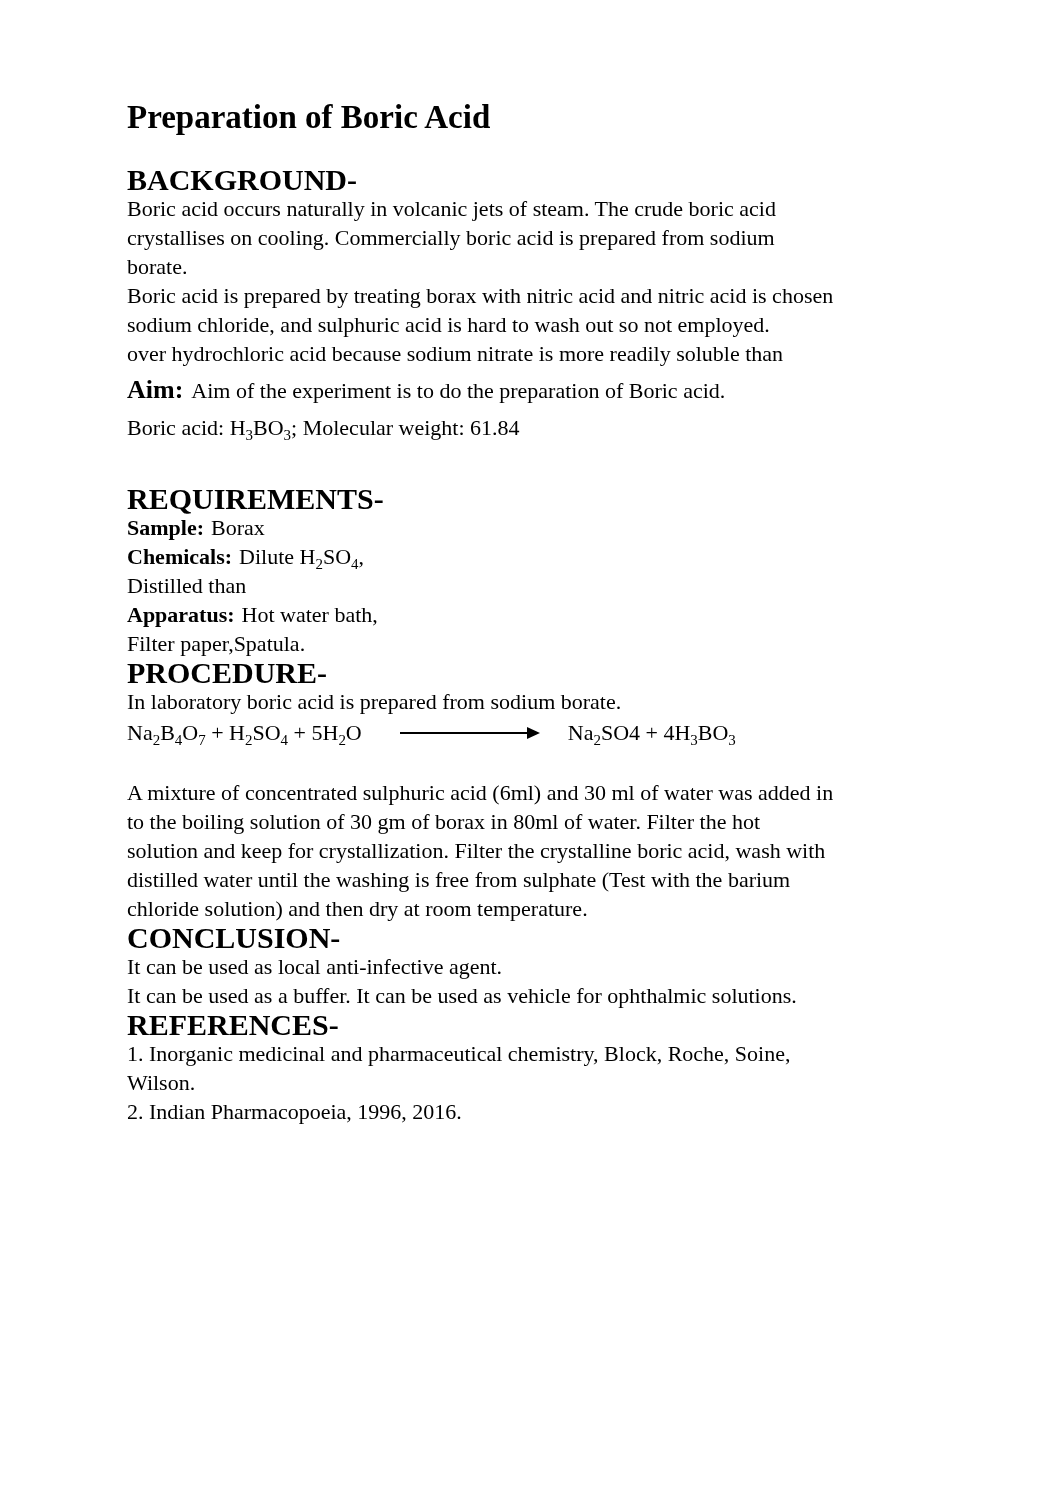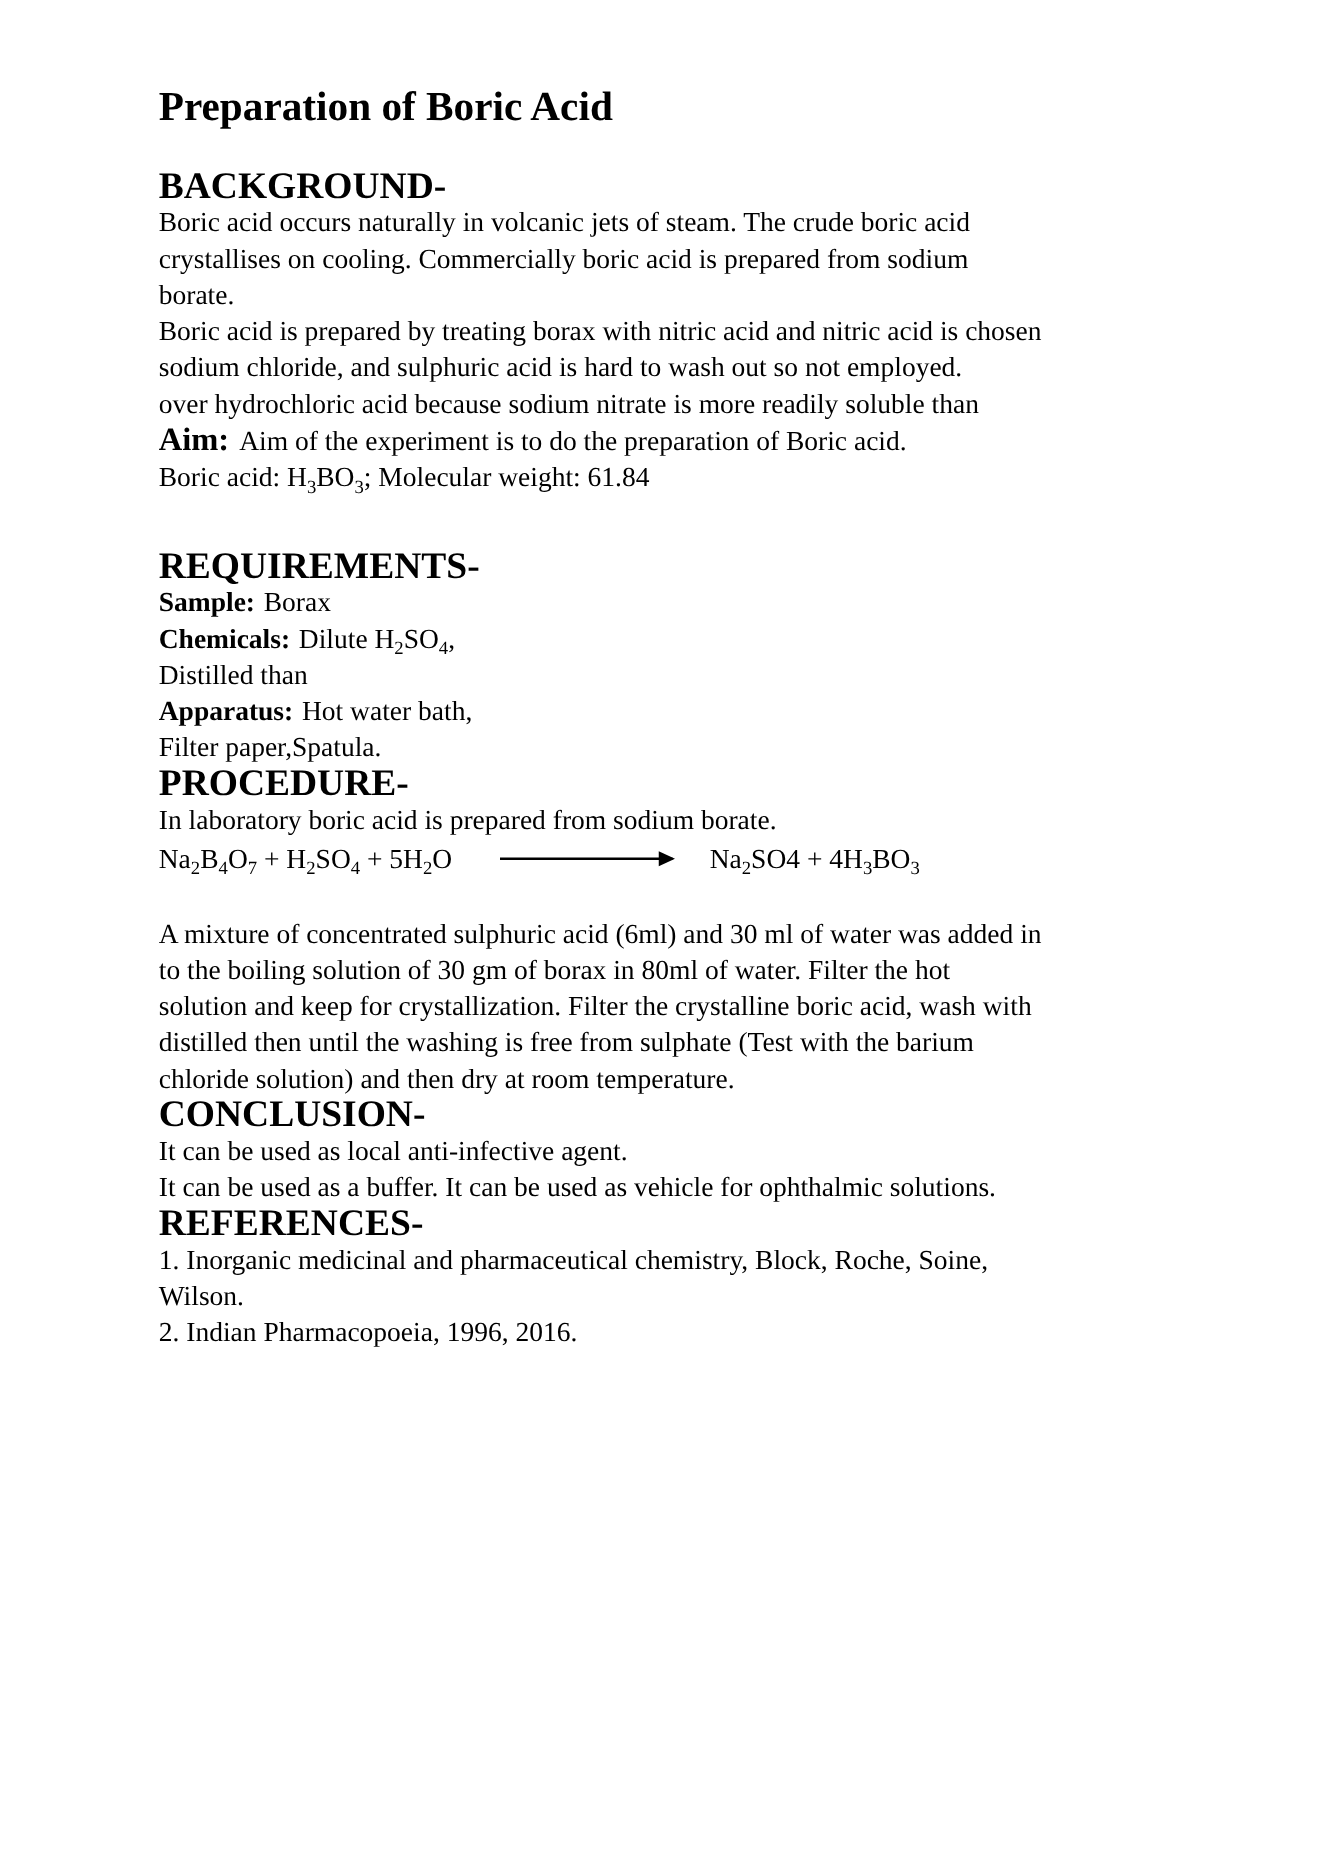--- a/index.html
+++ b/index.html
@@ -11,21 +11,21 @@
     width: 1058px;
     height: 1497px;
     color: #000000;
     font-family: "Liberation Serif", "DejaVu Serif", serif;
     overflow: hidden;
   }
   .page {
     box-sizing: border-box;
     width: 1058px;
     height: 1271px;
-    padding: 68px 120px 0 127px;
+    padding: 99px 120px 0 127px;
   }
   .title {
     font-size: 33px;
     line-height: 36px;
     font-weight: bold;
     margin: 0 0 30px 0;
     white-space: nowrap;
   }
   .heading {
     font-size: 30px;
@@ -40,21 +40,21 @@
   .line {
     font-size: 22px;
     line-height: 29px;
     white-space: nowrap;
   }
   .label {
     font-weight: bold;
     margin-right: 7px;
   }
   .aim-line {
-    line-height: 29px;
+    line-height: 44px;
   }
   .aim-label {
     font-weight: bold;
     font-size: 26px;
     margin-right: 8px;
   }
   .equation {
     line-height: 34px;
   }
   .para {
@@ -111,21 +111,21 @@
   <div class="line">Filter paper,Spatula.</div>
 
   <h2 class="heading">PROCEDURE-</h2>
   <div class="line">In laboratory boric acid is prepared from sodium borate.</div>
   <div class="line equation"><span>Na<sub>2</sub>B<sub>4</sub>O<sub>7</sub> + H<sub>2</sub>SO<sub>4</sub> + 5H<sub>2</sub>O</span><span class="arrow"></span><span>Na<sub>2</sub>SO4 + 4H<sub>3</sub>BO<sub>3</sub></span></div>
 
   <div class="para">
     <div class="line">A mixture of concentrated sulphuric acid (6ml) and 30 ml of water was added in</div>
     <div class="line">to the boiling solution of 30 gm of borax in 80ml of water. Filter the hot</div>
     <div class="line">solution and keep for crystallization. Filter the crystalline boric acid, wash with</div>
-    <div class="line">distilled then until the washing is free from sulphate (Test with the barium</div>
+    <div class="line">distilled water until the washing is free from sulphate (Test with the barium</div>
     <div class="line">chloride solution) and then dry at room temperature.</div>
   </div>
 
   <h2 class="heading">CONCLUSION-</h2>
   <div class="line">It can be used as local anti-infective agent.</div>
   <div class="line">It can be used as a buffer. It can be used as vehicle for ophthalmic solutions.</div>
 
   <h2 class="heading">REFERENCES-</h2>
   <div class="line">1. Inorganic medicinal and pharmaceutical chemistry, Block, Roche, Soine,</div>
   <div class="line">Wilson.</div>

